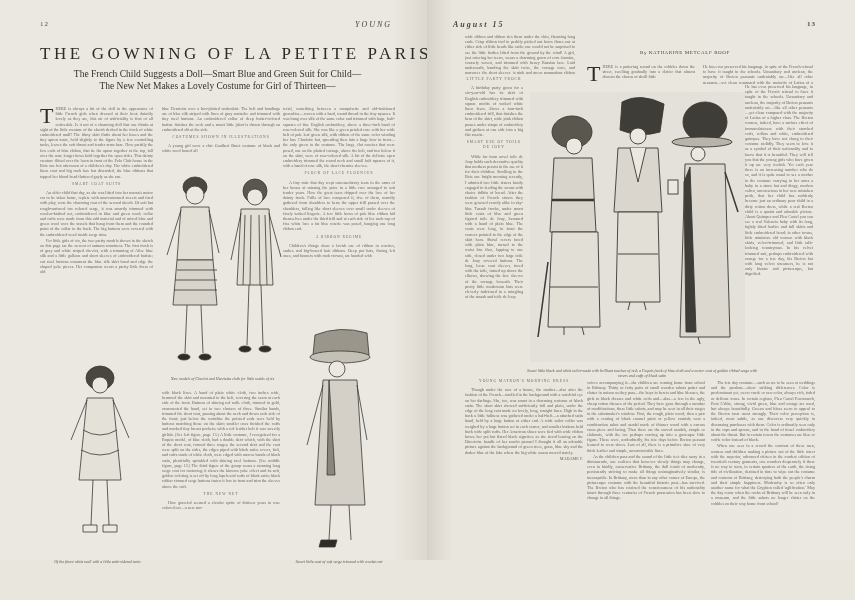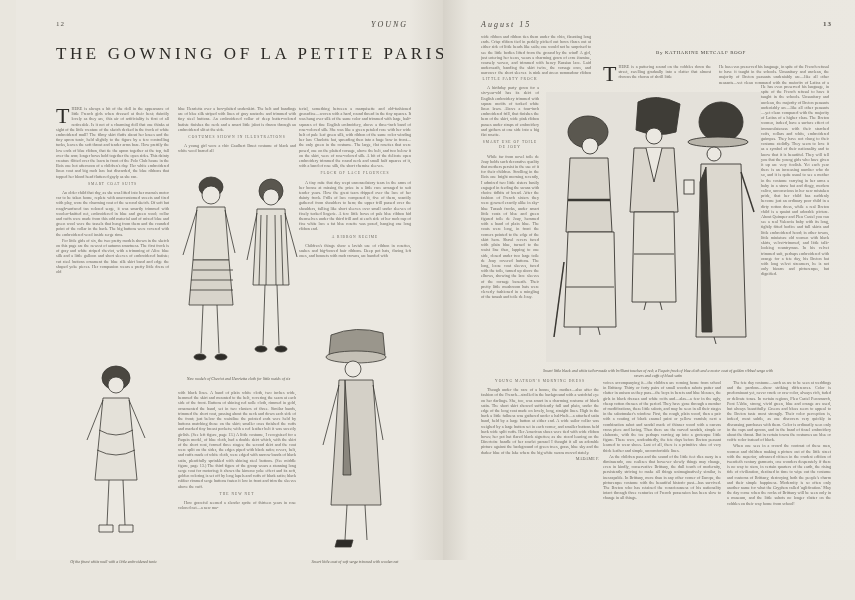--- a/index.html
+++ b/index.html
@@ -1,18 +1,18 @@
 <!DOCTYPE html>
 <html><head>
 <meta charset="utf-8">
 <style>
   * { box-sizing: border-box; margin: 0; padding: 0; }
   html, body { width: 855px; height: 600px; overflow: hidden; background: #e9e6de; }
   body { font-family: "Liberation Serif", "DejaVu Serif", serif; color: #3a3833; position: relative; }
-  .page { position: absolute; top: 0; height: 560px; background: #ebe8e0; margin-left: 16px; }
+  .page { position: absolute; top: 0; height: 560px; background: #ebe8e0; }
   .page.left { left: 0; width: 427px; background: linear-gradient(to right, #ebe8e1 0%, #ebe8e1 92%, #dcd8cf 100%); }
   .page.right { left: 427px; width: 428px; background: linear-gradient(to right, #d6d2c9 0%, #e9e6de 6%, #ebe8e1 100%); }
   .folio { position: absolute; top: 20px; font-size: 7px; letter-spacing: 1px; color: #55524b; }
   .running { position: absolute; top: 20px; font-size: 8px; font-style: italic; letter-spacing: 2px; color: #4a4740; }
   .title-left { position: absolute; top: 44px; left: 40px; width: 355px; text-align: center; font-size: 17px; letter-spacing: 3.6px; color: #2d2b27; font-weight: normal; white-space: nowrap; }
   .subtitle { position: absolute; top: 68px; left: 40px; width: 355px; text-align: center; font-size: 9.5px; line-height: 12px; color: #34322d; }
   .subtitle div { white-space: nowrap; }
   .col { position: absolute; font-size: 4.2px; line-height: 5.2px; color: #6a665e; text-align: justify; overflow: hidden; }
   .col p { margin-bottom: 1px; text-indent: 6px; }
   .col .head { text-align: center; font-size: 3.6px; letter-spacing: 1px; margin: 3px 0; text-indent: 0; color: #6a665e; }
@@ -23,20 +23,22 @@
   svg { display: block; }
 </style>
 </head>
 <body>
 
 <div class="page left">
   <div class="folio" style="left:40px;">12</div>
   <div class="running" style="left:355px;">YOUNG</div>
   <h1 class="title-left">THE GOWNING OF LA PETITE PARISIENNE</h1>
   <div class="subtitle">
+    <div>The French Child Suggests a Doll—Smart Blue and Green Suit for Child—</div>
+    <div>The New Net Makes a Lovely Costume for Girl of Thirteen—</div>
   </div>
 
   <div class="col" style="left:40px; top:106px; width:113px; height:250px;">
     <p style="text-indent:0">
       <span class="dropcap">T</span>
       <span>HERE is always a bit of the doll in the appearance of little French girls when dressed at their best; daintily lovely as they are, this air of artificiality is first of all noticeable. Is it not of a charming doll that one thinks at sight of the little creature of the sketch decked in the frock of white embroidered mull? The filmy skirt fluffs about her knees and the tiny apron tunic, held slightly to the figure by a few controlling tucks, leaves the soft throat and tender arms bare. How prettily the low ends of blue ribbon, that tie the apron together at the top, fall over the arm; longer bows hold together the open sides. This dainty creature flitted over the lawn in front of the Polo Club house in the Bois one hot afternoon of a children's day. Her white embroidered linen coat and big mob lace hat discarded, the blue ribbons that topped her blond head fluttered gayly as she ran.</span>
     </p>
     <div class="head">SMART COAT SUITS</div>
     <p>An older child that day, as she was lifted into her mama's motor car to be taken home, replete with unaccustomed sweets and tired with play, wore the charming coat of the second sketch. Of soft but rough-surfaced tan colored serge, it was smartly trimmed with woolen-knitted net, embroidered in blue and green wool; collar and cuffs were made from this odd material and of mixed blue and green wool were the tassels that hung from them and the rounded point of the collar in the back. The big buttons were covered with the embroidered wool inside serge rims.</p>
     <p>For little girls of six, the two pretty models shown in the sketch on this page are the newest of autumn smartness. The first frock is of gray and white striped cheviot, with a trimming of Alice blue silk and a little galloon and short sleeves of embroidered batiste; cut steel buttons ornament the blue silk skirt band and edge the shaped yoke pieces. Her companion wears a pretty little dress of old</p>
@@ -126,21 +128,21 @@
         <line x1="36" y1="180" x2="34" y2="215"></line>
           <line x1="54" y1="180" x2="56" y2="215"></line>
         <path d="M26 215 L42 215 L40 222 L24 222 Z" fill="#2e2c28"></path>
       </g>
     </svg>
   </div>
   <div class="caption" style="left:280px; top:559px; width:118px;">Smart little coat of soft serge trimmed with woolen net</div>
 </div>
 
 <div class="page right">
-  <div class="running" style="left:38px;">August 15</div>
+  <div class="running" style="left:26px;font-weight:bold;">August 15</div>
   <div class="folio" style="left:380px;font-weight:bold;">13</div>
 
   <div class="col" style="left:38px; top:34px; width:110px; height:40px;">
     <p style="text-indent:0">wide ribbon and ribbon ties them under the chin, flaunting long ends. Crisp ribbon tied in perkily picked out bows flares out at either side of little heads like sails; one would not be surprised to see the little bodies lifted from the ground by the wind! A girl, just entering her teens, wears a charming gown of ecru étamine, coarsely woven, and trimmed with heavy Russian lace. Laid underneath, banding the skirt twice, the corsage once, and narrower, the short sleeves, is pink and green pompadour ribbon in bright deep shades of color, but softened into beautiful harmony by the soft-toned étamine. Her cloche hat is trimmed with frills of ecru lace, edged with white Valenciennes, and little bunches of bright pink roses nestle inside green leaves.</p>
   </div>
   <div class="col" style="left:38px; top:74px; width:58px; height:290px;">
     <div class="head">LITTLE PARTY FROCK</div>
     <p>A birthday party gown for a six-year-old has its skirt of English embroidery trimmed with square motifs of tucked white linen lawn. Above a four-inch embroidered frill, that finishes the hem of the skirt, wide pink ribbon passes under straps of embroidery and gathers at one side into a big flat rosette.</p>
     <div class="head">SMART USE OF TOILE DE JOUY</div>
     <p>While far from novel toile de Jouy holds such decorative quality that mothers persist in the use of it for their children. Strolling in the Bois one bright morning recently, I admired two little sisters busily engaged in feeding the swans with choice tidbits of bread. After the fashion of French sisters they were gowned exactly alike in sky-blue Tussah frocks, under smart little coats of blue and green figured toile de Jouy, hemmed with a band of plain blue. The coats were long, in front the corners pointed to the edge of the skirt hem. Shawl revers faced with plain blue, turned to the waist line then, lapping to one side, closed under two large toile de Jouy covered buttons. The long, loose coat sleeves, faced with the toile, turned up above the elbows, showing the lace sleeves of the corsage beneath. Their pretty little mushroom hats were cleverly fashioned in a mingling of the tussah and toile de Jouy.</p>

